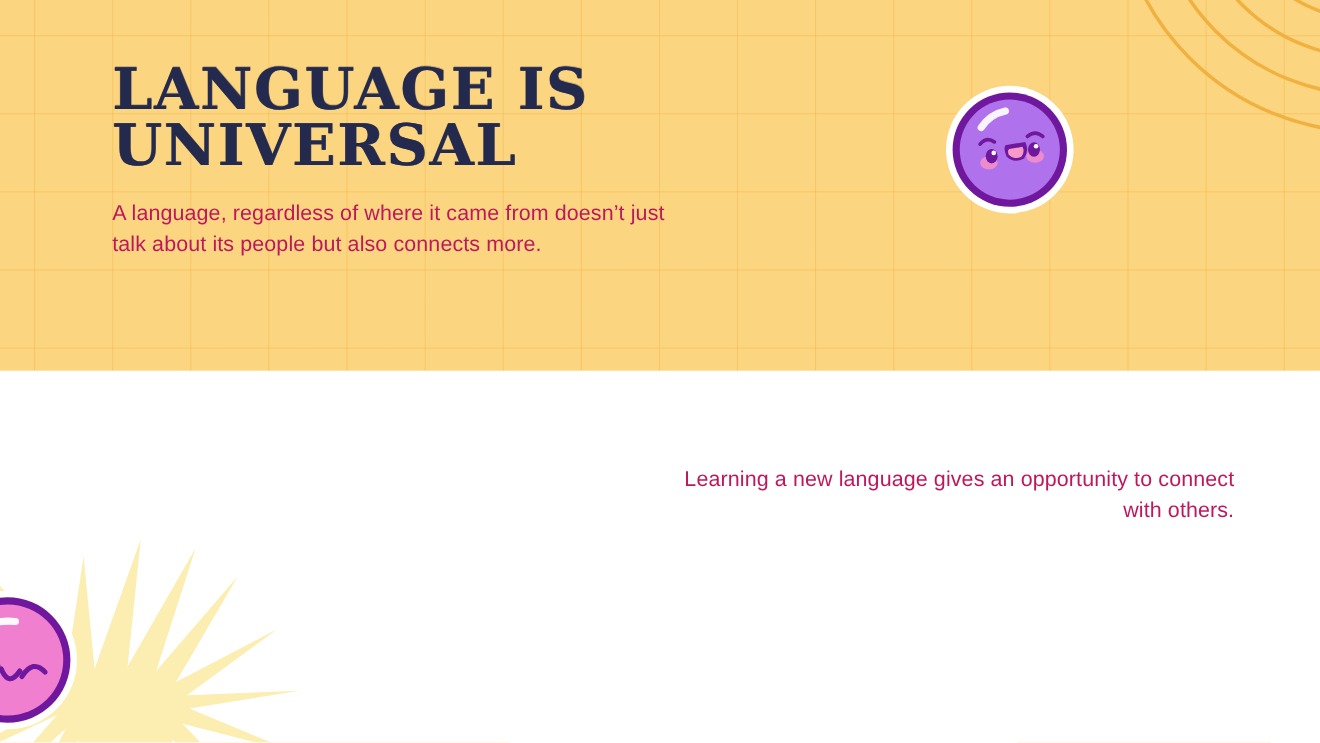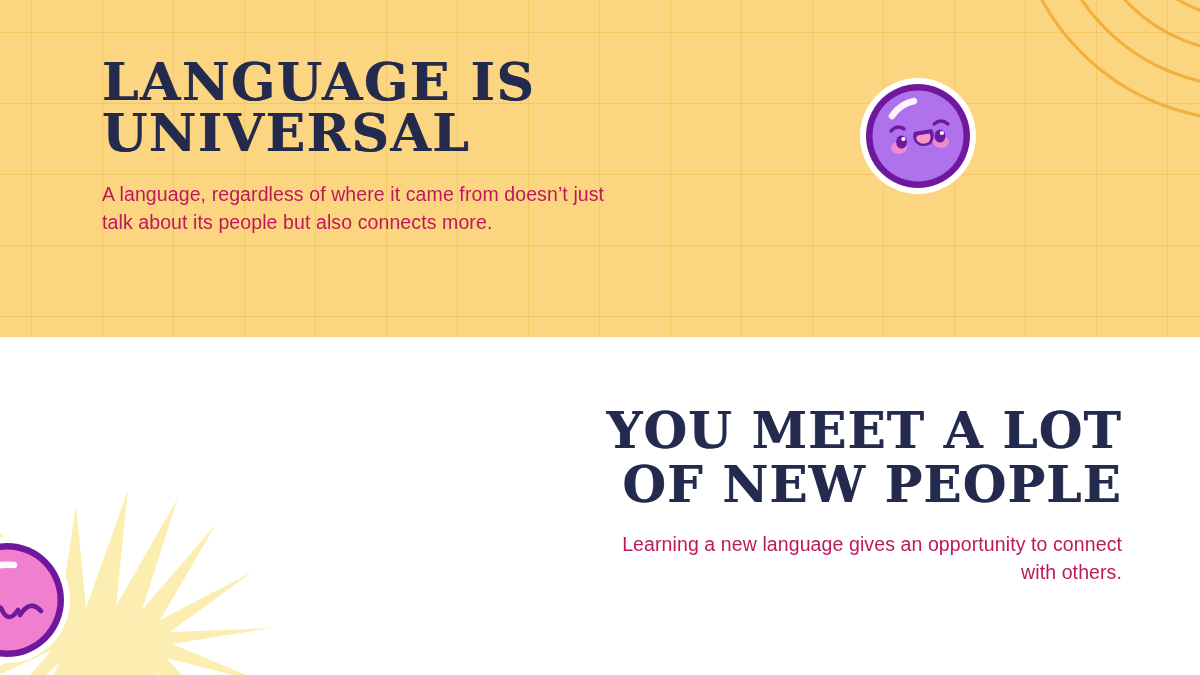--- a/index.html
+++ b/index.html
@@ -179,24 +179,20 @@
         <ellipse cx="82" cy="60" rx="5.4" ry="6.6" fill="#6f189e"></ellipse>
         <circle cx="83.9" cy="57" r="2.1" fill="#ffffff"></circle>
 
         <path d="M56 56 L74 53 Q78 60 73 68 Q63 73 57 66 Q54 60 56 56 Z" fill="#6f189e"></path>
         <path d="M59.5 59.5 L71.5 57.5 Q74 62 70.5 66.5 Q63 69.5 59 64.5 Q57.5 61 59.5 59.5 Z" fill="#f79ac8"></path>
       </svg>
     </div>
   </div>
 
   <div class="right-block">
-    <h2 class="display-title">
-      <span class="ln">You meet a lot</span>
-      <span class="ln">of new people</span>
-    </h2>
     <p class="body-copy">Learning a new language gives an opportunity to connect with others.</p>
   </div>
 
   <div class="starburst">
     <svg width="410" height="400" viewBox="0 0 410 400">
       <g fill="#fbeeb0">
         <path d="M178,192
           L196,74 L206,176 L248,58 L236,174 L298,66 L262,178 L336,92 L280,188
           L372,140 L290,200 L392,196 L292,212 L388,252 L286,226 L362,306 L276,240
           L326,350 L262,252 L282,386 L244,258 L230,400 L224,258 L186,396 L204,250

